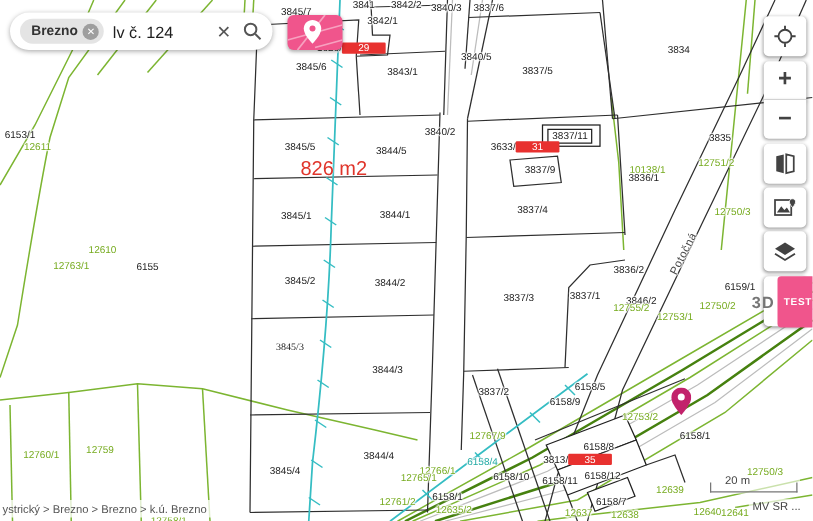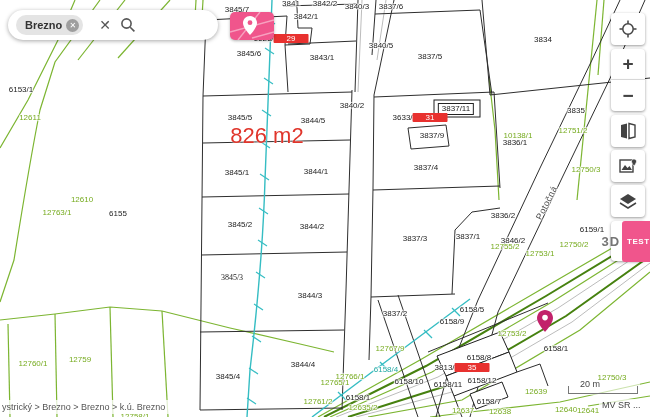--- a/index.html
+++ b/index.html
@@ -18,21 +18,21 @@
   .lbl{position:absolute;transform:translate(-50%,-50%);font-size:8px;line-height:1;
        color:#1c1c1c;white-space:nowrap;
        text-shadow:0 0 2px #fff,0 0 2px #fff,1px 0 1px #fff,-1px 0 1px #fff,0 1px 1px #fff,0 -1px 1px #fff;}
   .lbl.g{color:#76ab1f;}
   .lbl.t{color:#22aaa4;}
   .lbl.s{color:#4a4a4a;font-size:9px;letter-spacing:.5px;}
   .lbl.boxed{background:#fff;border:1px solid #222;padding:1px 3px;text-shadow:none;}
   .lbl .hl{background:#e8312f;color:#fff;padding:0 13px;border-radius:1px;text-shadow:none;}
   .sel-title{position:absolute;transform:translate(-50%,-50%);color:#e0352b;font-size:20px;
        white-space:nowrap;text-shadow:0 0 2px #fff;}
-  .sel-area{position:absolute;transform:translate(-50%,-50%);color:#e0352b;font-size:22px;
+  .sel-area{position:absolute;transform:translate(-50%,-50%);color:#e0352b;font-size:16px;
        white-space:nowrap;text-shadow:0 0 2px #fff;text-align:right;}
   
   #searchbar{position:absolute;left:8px;top:10px;width:210px;height:30px;background:#fff;
        border-radius:17px;box-shadow:0 1px 4px rgba(0,0,0,.35);display:flex;align-items:center;padding:0 8px;box-sizing:border-box;}
   .chip{display:flex;align-items:center;background:#e4e4e4;border-radius:10px;height:20px;padding:0 4px 0 9px;margin-right:7px;}
   .chip-label{font-size:11px;font-weight:bold;color:#333;margin-right:4px;}
   .chip-x{width:13px;height:13px;border-radius:50%;background:#9e9e9e;color:#fff;font-size:8px;
        display:flex;align-items:center;justify-content:center;}
   .query{font-size:13px;color:#202020;flex:1;}
   .sb-ico{color:#555;font-size:14px;margin-left:9px;display:flex;align-items:center;}
@@ -206,21 +206,21 @@
       <div class="lbl b" style="left: 503px; top: 216px;"><span>3836/2</span></div>
       <div class="lbl b" style="left: 240px; top: 225px;"><span>3845/2</span></div>
       <div class="lbl b" style="left: 312px; top: 227px;"><span>3844/2</span></div>
       <div class="lbl b" style="left: 592px; top: 230px;"><span>6159/1</span></div>
       <div class="lbl b" style="left: 415px; top: 239px;"><span>3837/3</span></div>
       <div class="lbl b" style="left: 468px; top: 237px;"><span>3837/1</span></div>
       <div class="lbl b" style="left: 513px; top: 241px;"><span>3846/2</span></div>
       <div class="lbl g" style="left: 505px; top: 247px;"><span>12755/2</span></div>
       <div class="lbl g" style="left: 540px; top: 254px;"><span>12753/1</span></div>
       <div class="lbl g" style="left: 574px; top: 245px;"><span>12750/2</span></div>
-      <div class="lbl b" style="left: 16px; top: 90px; padding-left: 10px;"><span>6153/1</span></div>
+      <div class="lbl b" style="left: 16px; top: 108px;"><span>6153/1</span></div>
       <div class="lbl b" style="left: 232px; top: 278px; font-family: Liberation Serif, serif;"><span>3845/3</span></div>
       <div class="lbl b" style="left: 310px; top: 296px;"><span>3844/3</span></div>
       <div class="lbl b" style="left: 395px; top: 314px;"><span>3837/2</span></div>
       <div class="lbl b" style="left: 472px; top: 310px;"><span>6158/5</span></div>
       <div class="lbl b" style="left: 452px; top: 322px;"><span>6158/9</span></div>
       <div class="lbl g" style="left: 512px; top: 334px;"><span>12753/2</span></div>
       <div class="lbl b" style="left: 479px; top: 358px;"><span>6158/8</span></div>
       <div class="lbl b" style="left: 462px; top: 368px;"><span>3813/</span><span class="hl">35</span></div>
       <div class="lbl b" style="left: 556px; top: 349px;"><span>6158/1</span></div>
       <div class="lbl g" style="left: 390px; top: 349px;"><span>12767/9</span></div>
@@ -254,20 +254,21 @@
   <path d="M8,0 C3.6,0 0,3.6 0,8 C0,13.5 8,22 8,22 C8,22 16,13.5 16,8 C16,3.6 12.4,0 8,0 Z" fill="#c2226b"></path>
   <circle cx="8" cy="7.6" r="2.8" fill="#fff"></circle>
 </svg>
 </div>
 
 <div id="searchbar">
   <div class="chip">
     <span class="chip-label">Brezno</span>
     <span class="chip-x">✕</span>
   </div>
+  <div class="query">lv č. 124</div>
   <div class="sb-ico">✕</div>
   <div class="sb-ico">
     <svg width="16" height="16" viewBox="0 0 16 16">
         <circle cx="6.5" cy="6.5" r="4.6" fill="none" stroke="#555" stroke-width="1.6"></circle>
         <path d="M10.2,10.2 L14.4,14.4" stroke="#555" stroke-width="1.6"></path>
       </svg>
   </div>
 </div>
 
 <div id="markerpanel">

